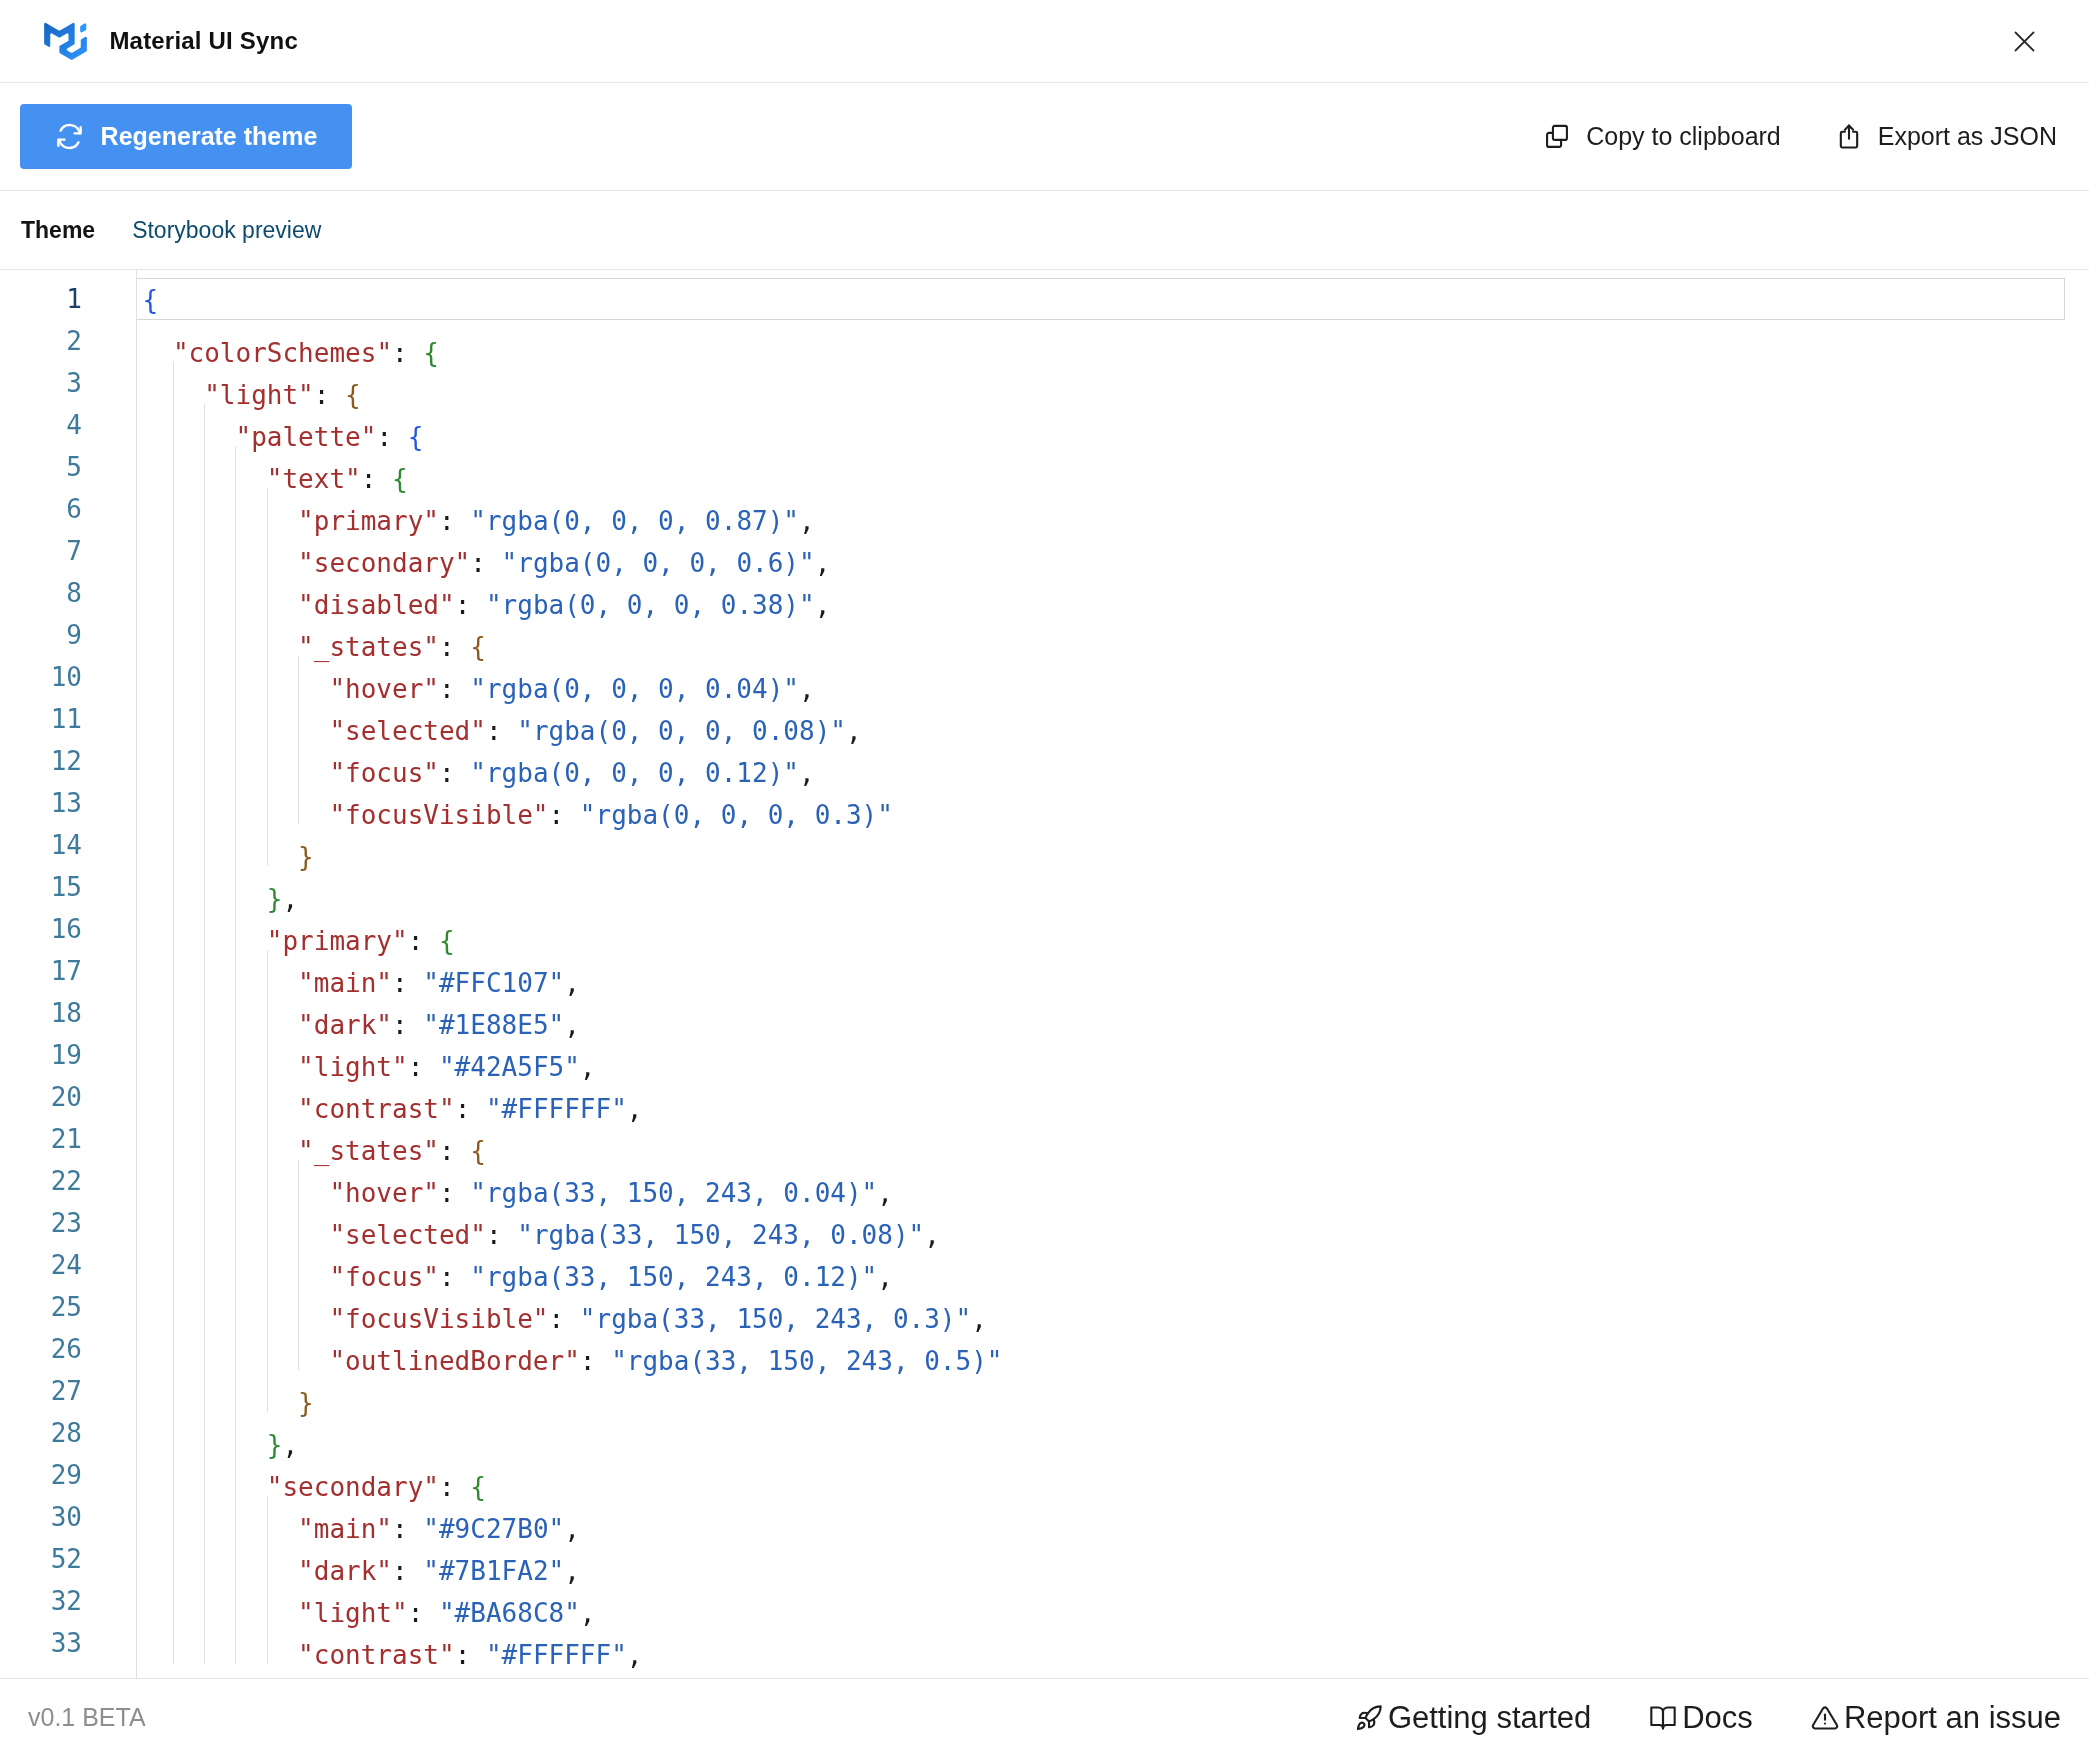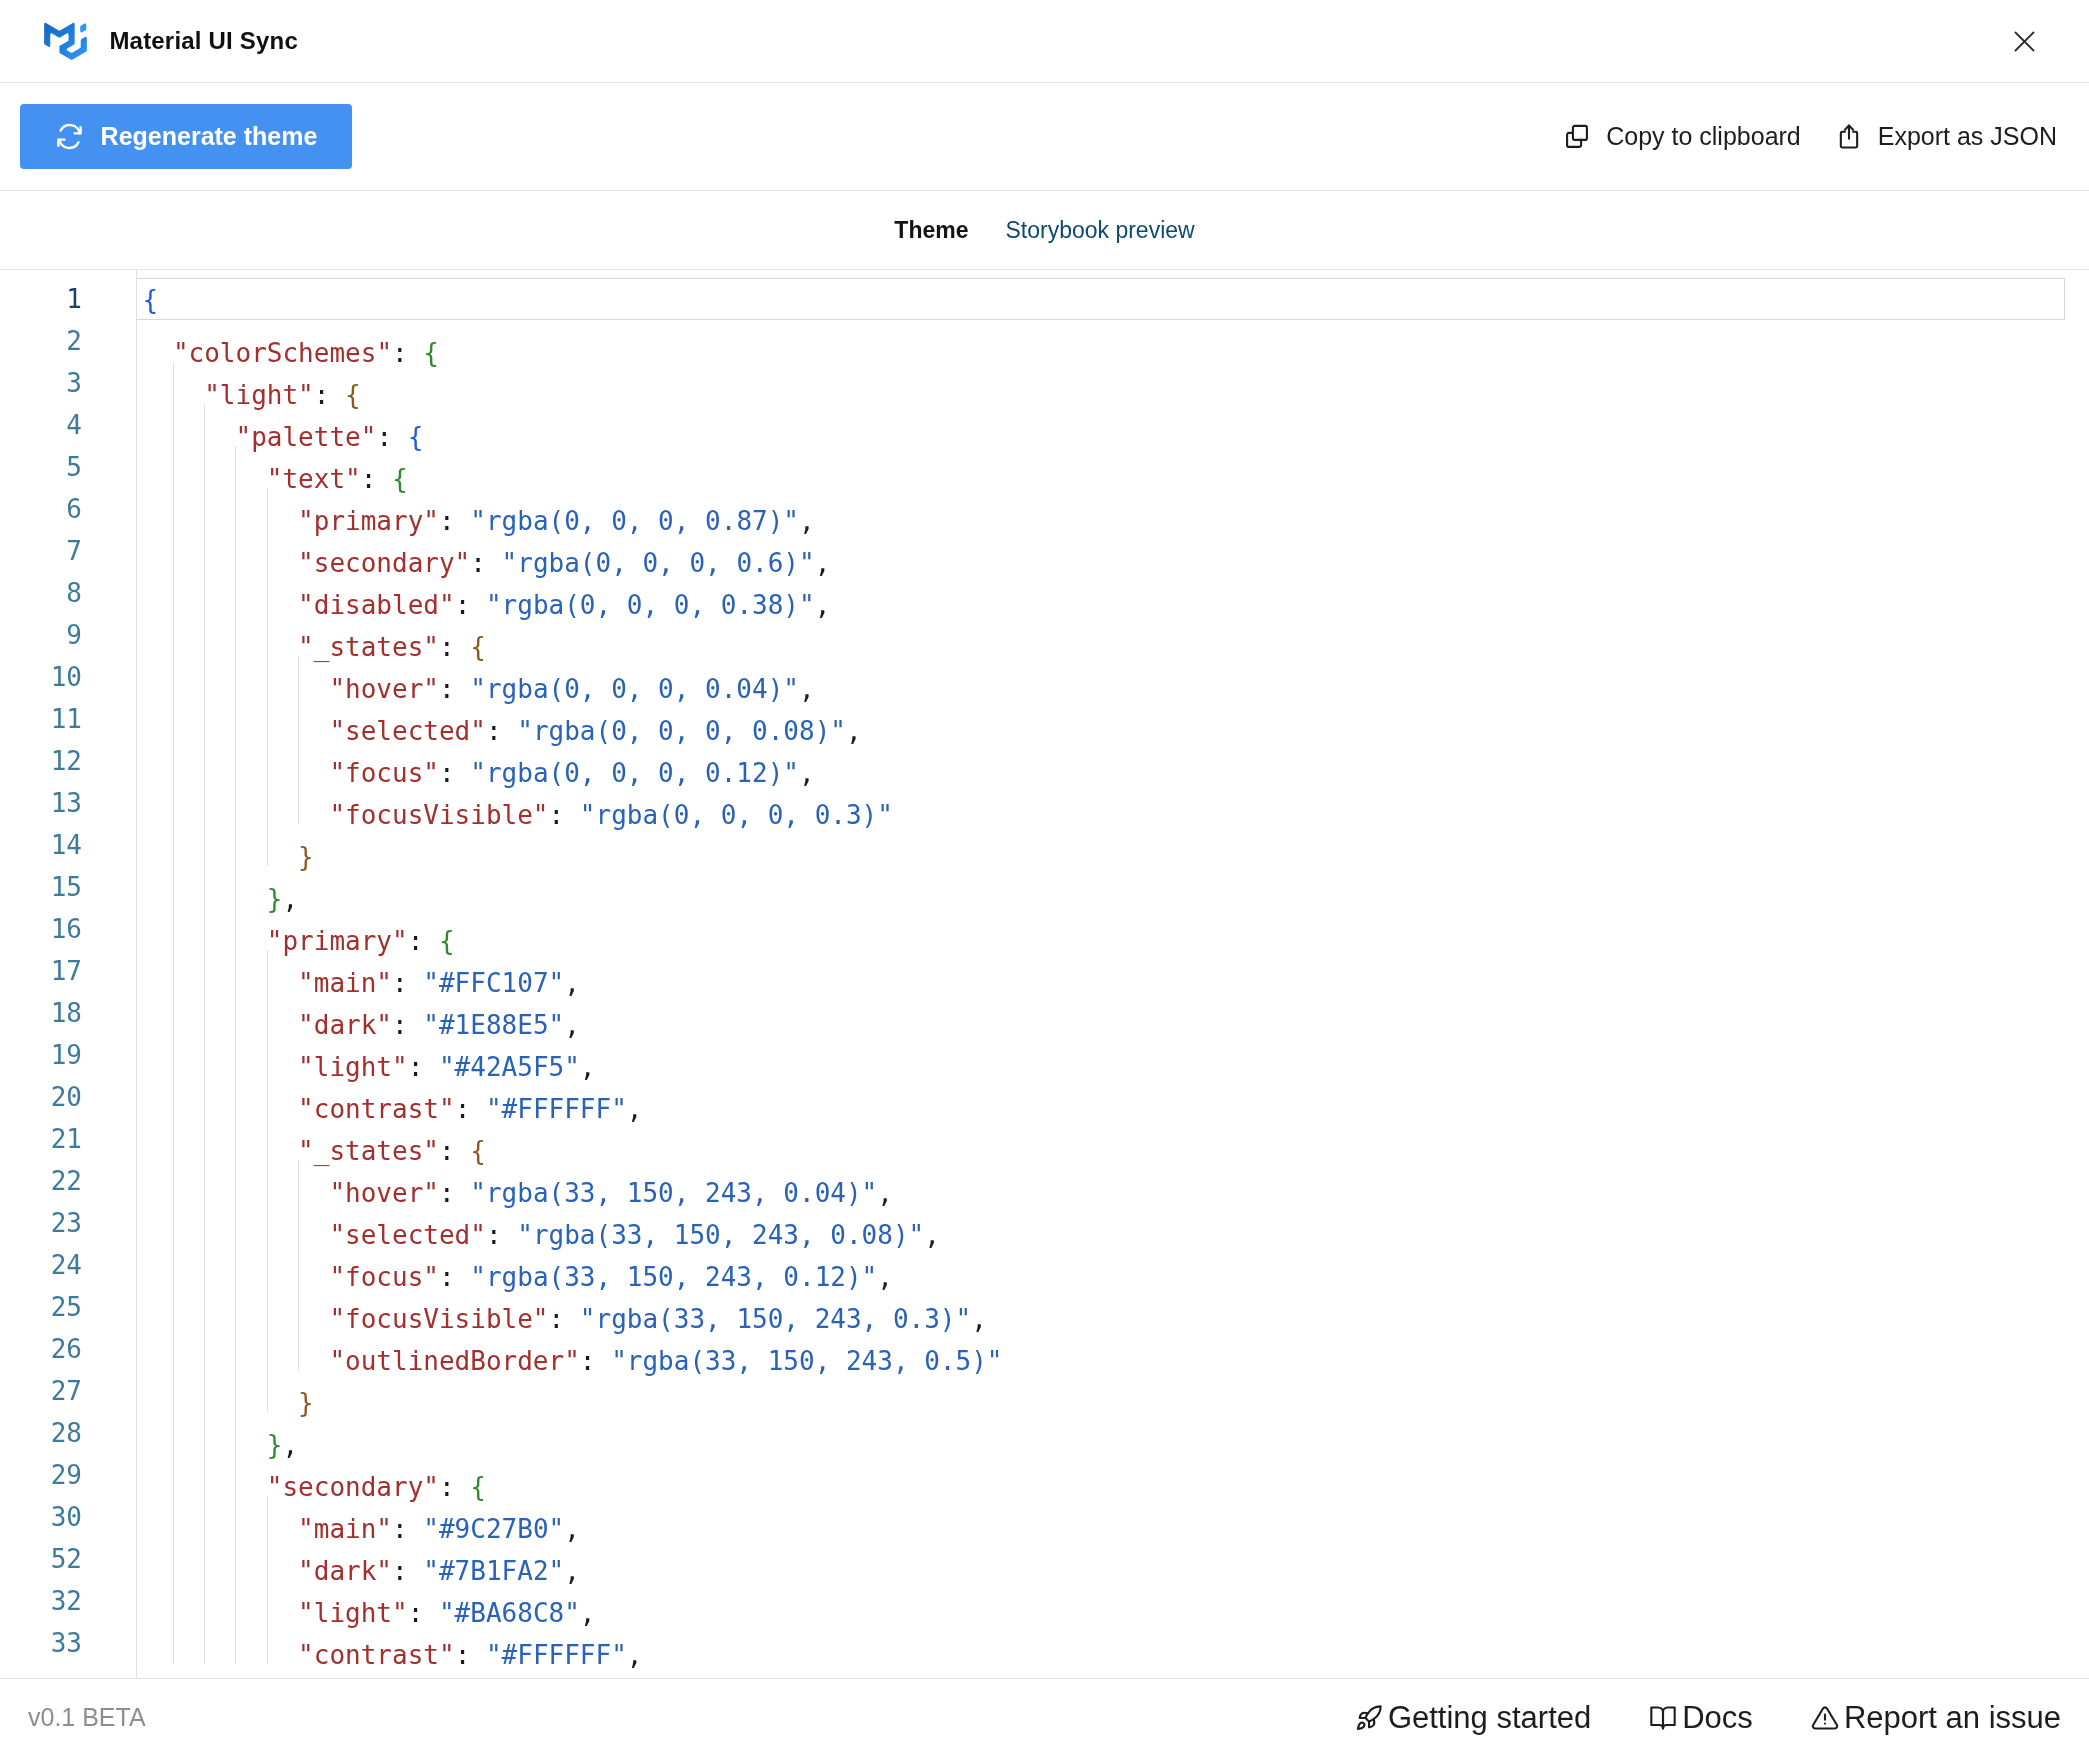--- a/index.html
+++ b/index.html
@@ -22,30 +22,30 @@
   
   .toolbar {
     height:108px; display:flex; align-items:center; padding:0 32px 0 19.6px;
     border-bottom:0.9px solid #e6e6e6;
   }
   .regen-btn {
     display:inline-flex; align-items:center; gap:17px; height:65px; padding:0 35px;
     background:#4491F1; color:#fff; font-family:"Liberation Sans",sans-serif;
     font-size:25px; font-weight:600; border:none; border-radius:4px; cursor:pointer;
   }
-  .toolbar-actions { margin-left:auto; display:flex; align-items:center; gap:34px; }
+  .toolbar-actions { margin-left:auto; display:flex; align-items:center; gap:54px; }
   .tool-action {
     display:inline-flex; align-items:center; gap:15px; background:none; border:none;
     font-family:"Liberation Sans",sans-serif; font-size:25px; color:#1d1d1f; cursor:pointer;
   }
   .tool-action svg, .footer-link svg { flex:none; }
   
   .tabs {
     height:79px; display:flex; align-items:center; padding:0 21px; gap:37px;
-    border-bottom:0.9px solid #e6e6e6; font-size:23px;justify-content:center;
+    border-bottom:0.9px solid #e6e6e6; font-size:23px;
   }
   .tab { color:#0c4a6e; cursor:pointer; }
   .tab.active { color:#141414; font-weight:700; }
   
   .editor { height:1408px; position:relative; padding-top:7.5px; overflow:hidden; }
   .gutter-sep { position:absolute; left:136px; top:0; bottom:0; width:0.9px; background:#e0e0e0; }
   .code-line {
     display:flex; height:42px;
     font-family:"DejaVu Sans Mono", monospace; font-size:26px; line-height:42px;
   }

